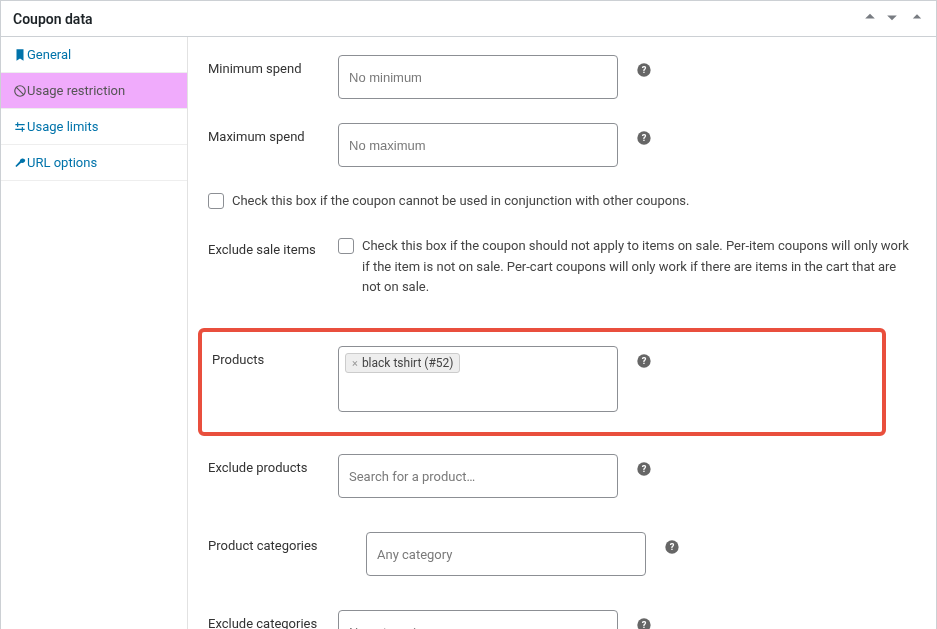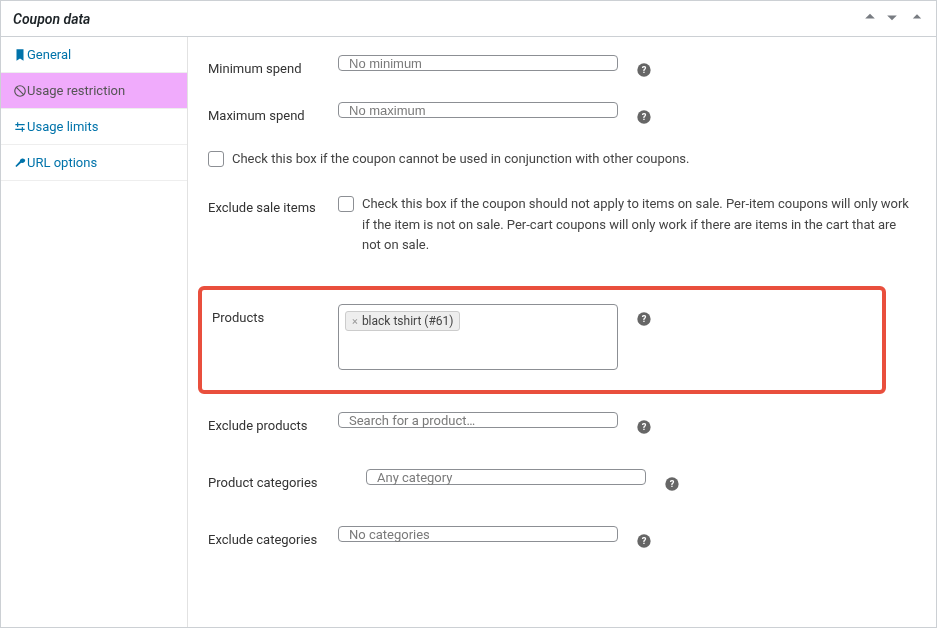--- a/index.html
+++ b/index.html
@@ -19,21 +19,20 @@
       align-items: center;
       justify-content: space-between;
       padding: 0 12px;
       border-bottom: 1px solid #ccd0d4;
       background: #fff;
     }
     .panel-title {
       font-size: 14px;
       font-weight: 600;
       color: #1d2327;
-      font-style: italic;
     }
     .panel-controls {
       display: flex;
       gap: 6px;
       align-items: center;
       color: #777;
     }
     .panel-controls span {
       cursor: pointer;
       font-size: 13px;
@@ -103,21 +102,21 @@
       color: #333;
       padding-top: 6px;
     }
     .field-input-wrap {
       display: flex;
       align-items: flex-start;
       flex: 1;
     }
     .text-input, .select-box {
       width: 280px;
-      height: 16px;
+      height: 44px;
       padding: 4px 10px;
       border: 1px solid #8c8f94;
       border-radius: 4px;
       font-size: 13px;
       color: #7a7a7a;
       background: #fff;
     }
     .text-input::placeholder {
       color: #7a7a7a;
     }
@@ -301,21 +300,21 @@
         </div>
       </div>
 
       <div class="highlight-box">
         <div class="field-row">
           <div class="field-label" style="padding-left:4px;">Products</div>
           <div class="field-input-wrap">
             <div class="tag-input">
               <span class="tag">
                 <span class="tag-x">×</span>
-                <span>black tshirt (#61)</span>
+                <span>black tshirt (#52)</span>
               </span>
             </div>
             <span class="help-icon">
               <svg width="16" height="16" viewBox="0 0 24 24">
                   <circle cx="12" cy="12" r="10" fill="#666"></circle>
                   <text x="12" y="17" text-anchor="middle" fill="#fff" font-size="14" font-weight="bold">?</text>
                 </svg>
             </span>
           </div>
         </div>

